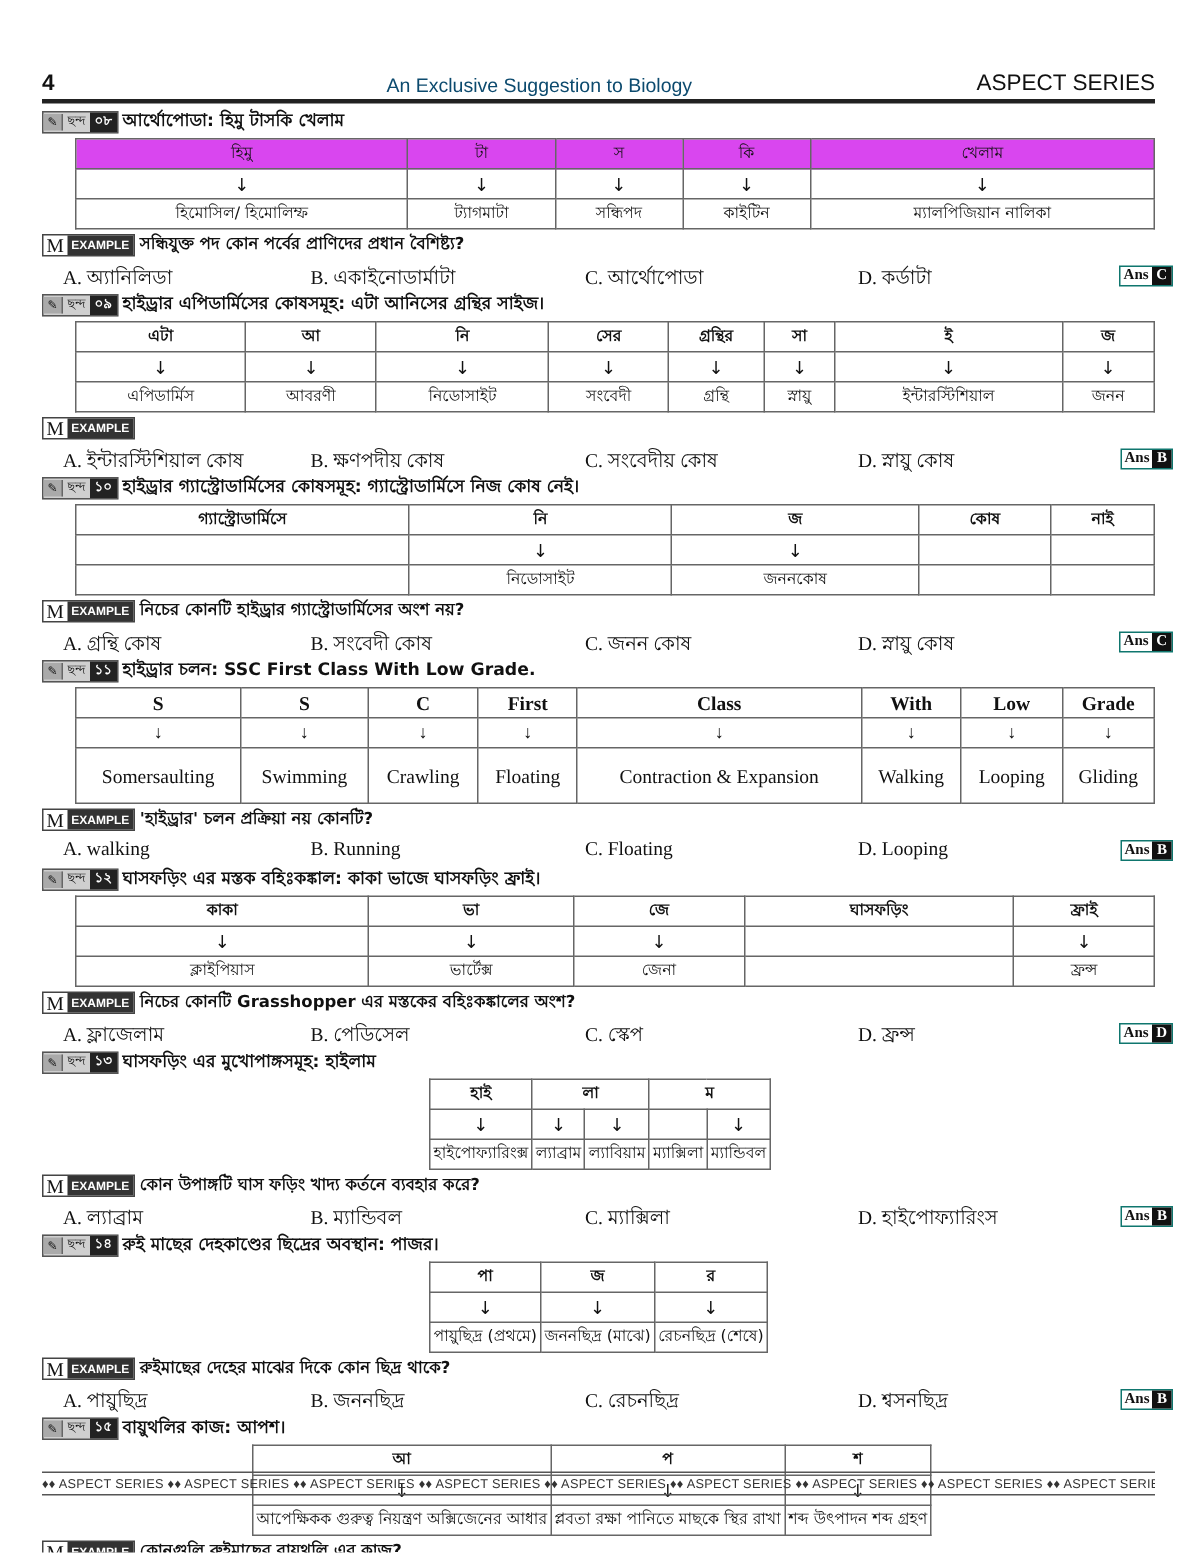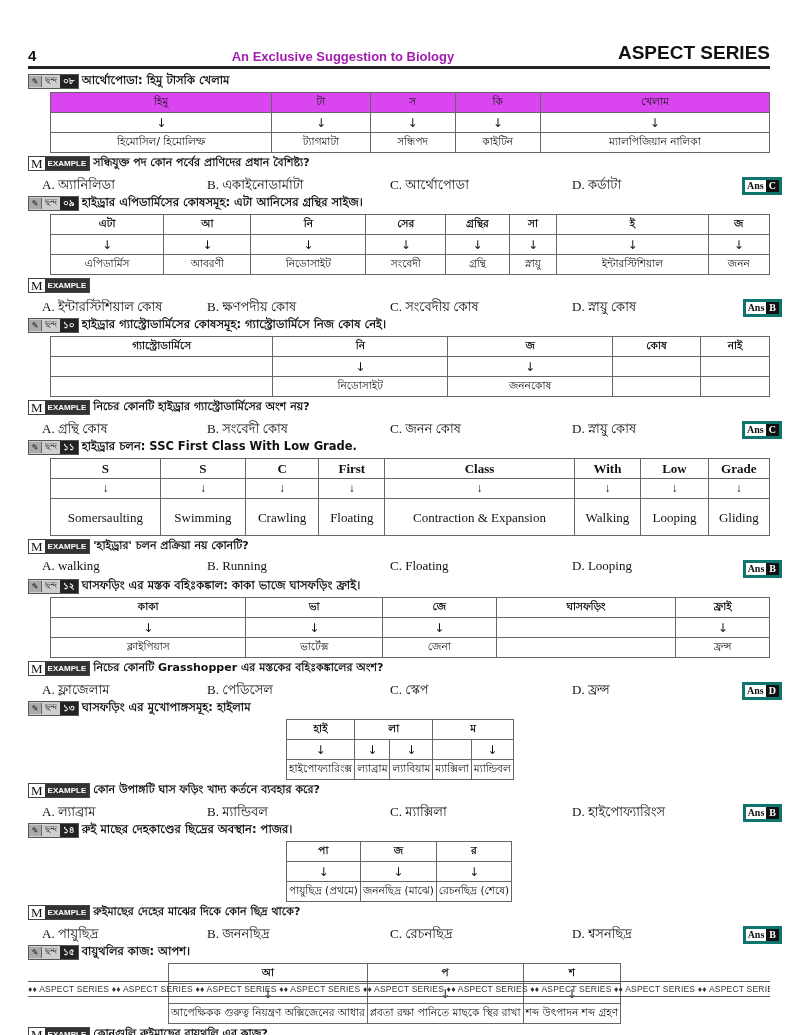--- a/index.html
+++ b/index.html
@@ -1,21 +1,21 @@
 <!DOCTYPE html>
 <html><head>
 <meta charset="utf-8">
 <style>
   html, body { margin:0; padding:0; background:#fff; }
   body { width:800px; height:1035px; position:relative; overflow:hidden; font-family:"DejaVu Serif", serif; color:#111; }
   .page { position:absolute; left:28px; top:44px; width:742px; }
   .hdr { display:flex; justify-content:space-between; align-items:flex-end; height:20px; border-bottom:3px solid #222; padding-bottom:2px; }
   .hdr .num { font-family:"Liberation Sans", sans-serif; font-weight:bold; font-size:15px; width:40px; }
-  .hdr .ttl { font-family:"Liberation Sans", sans-serif; font-size:13px; color:#a21caf; flex:1; text-align:center;font-weight:bold; }
-  .hdr .ser { font-family:"Liberation Sans", sans-serif; font-weight:bold; font-size:19px; }
+  .hdr .ttl { font-family:"Liberation Sans", sans-serif; font-size:13px; color:#0c4a6e; flex:1; text-align:center; }
+  .hdr .ser { font-family:"Liberation Sans", sans-serif; font-weight:normal; font-size:15px; }
   .topic { display:flex; align-items:center; font-size:11.5px; font-family:"DejaVu Sans", sans-serif; margin-top:4px; height:16px; }
   .badge { display:inline-flex; align-items:center; height:13px; border:1px solid #555; background:#cfcfcf; font-size:9px; margin-right:3px; }
   .badge .ic { display:inline-block; width:12px; height:11px; background:#aaa; border-right:1px solid #666; font-size:8px; text-align:center; line-height:11px; }
   .badge .w { padding:0 3px; font-size:8.5px;text-align:right; }
   .badge .n { background:#222; color:#fff; padding:0 3px; font-weight:bold; font-size:9px; height:13px; line-height:13px; }
   .topic .txt { font-weight:bold; }
   table.mn { border-collapse:collapse; margin:3px 0 0 22px; font-family:"DejaVu Sans", sans-serif; font-size:10.5px; }
   table.mn td { border:1px solid #666; text-align:center; padding:1px 2px; height:17px; }
   table.mn tr.head td { background:#d946ef; }
   table.mn.eng { font-family:"Liberation Serif", serif; font-size:13px; }
@@ -24,21 +24,21 @@
   table.mn.bold-head tr.head td { background:#fff; font-weight:bold; }
   .arrow { font-size:12px; }
   .q { display:flex; align-items:center; margin-top:3px; font-family:"DejaVu Sans", sans-serif; font-size:11px; height:15px; }
   .mbadge { display:inline-flex; align-items:center; border:1px solid #444; height:13px; margin-right:3px; }
   .mbadge .m { font-family:"Liberation Serif", serif; font-size:13px; padding:0 2px; line-height:13px; }
   .mbadge .ex { background:#333; color:#fff; font-family:"Liberation Sans", sans-serif; font-weight:bold; font-size:8px; padding:0 3px; height:13px; line-height:13px; }
   .q .qt { font-weight:bold; }
   .opts { display:flex; position:relative; margin:4px 0 0 14px; font-family:"Liberation Serif", serif; font-size:13px; height:16px; }
   .opts .o { position:absolute; white-space:nowrap; }
   .opts .o1 { left:0; } .opts .o2 { left:165px; } .opts .o3 { left:348px;font-family:Liberation Serif, serif; } .opts .o4 { left:530px; }
-  .ans { position:absolute; right:-12px; top:2px; display:inline-flex; border:3px solid #0f766e; height:12px; font-family:"Liberation Serif", serif; font-size:10px; font-weight:bold; }
+  .ans { position:absolute; right:-12px; top:2px; display:inline-flex; border:1px solid #0f766e; height:12px; font-family:"Liberation Serif", serif; font-size:10px; font-weight:bold; }
   .ans .a { padding:0 2px; line-height:12px; }
   .ans .l { background:#111; color:#fff; padding:0 3px; line-height:12px; }
   .footer { position:absolute; left:28px; top:981px; width:742px; border-top:1px solid #555; border-bottom:1px solid #555; font-family:"Liberation Sans", sans-serif; font-size:8.5px; color:#333; text-align:center; padding:2px 0; white-space:nowrap; overflow:hidden; letter-spacing:0.2px; }
 </style>
 </head>
 <body>
 
 <div class="page">
   <div class="hdr">
     <span class="num">4</span>

